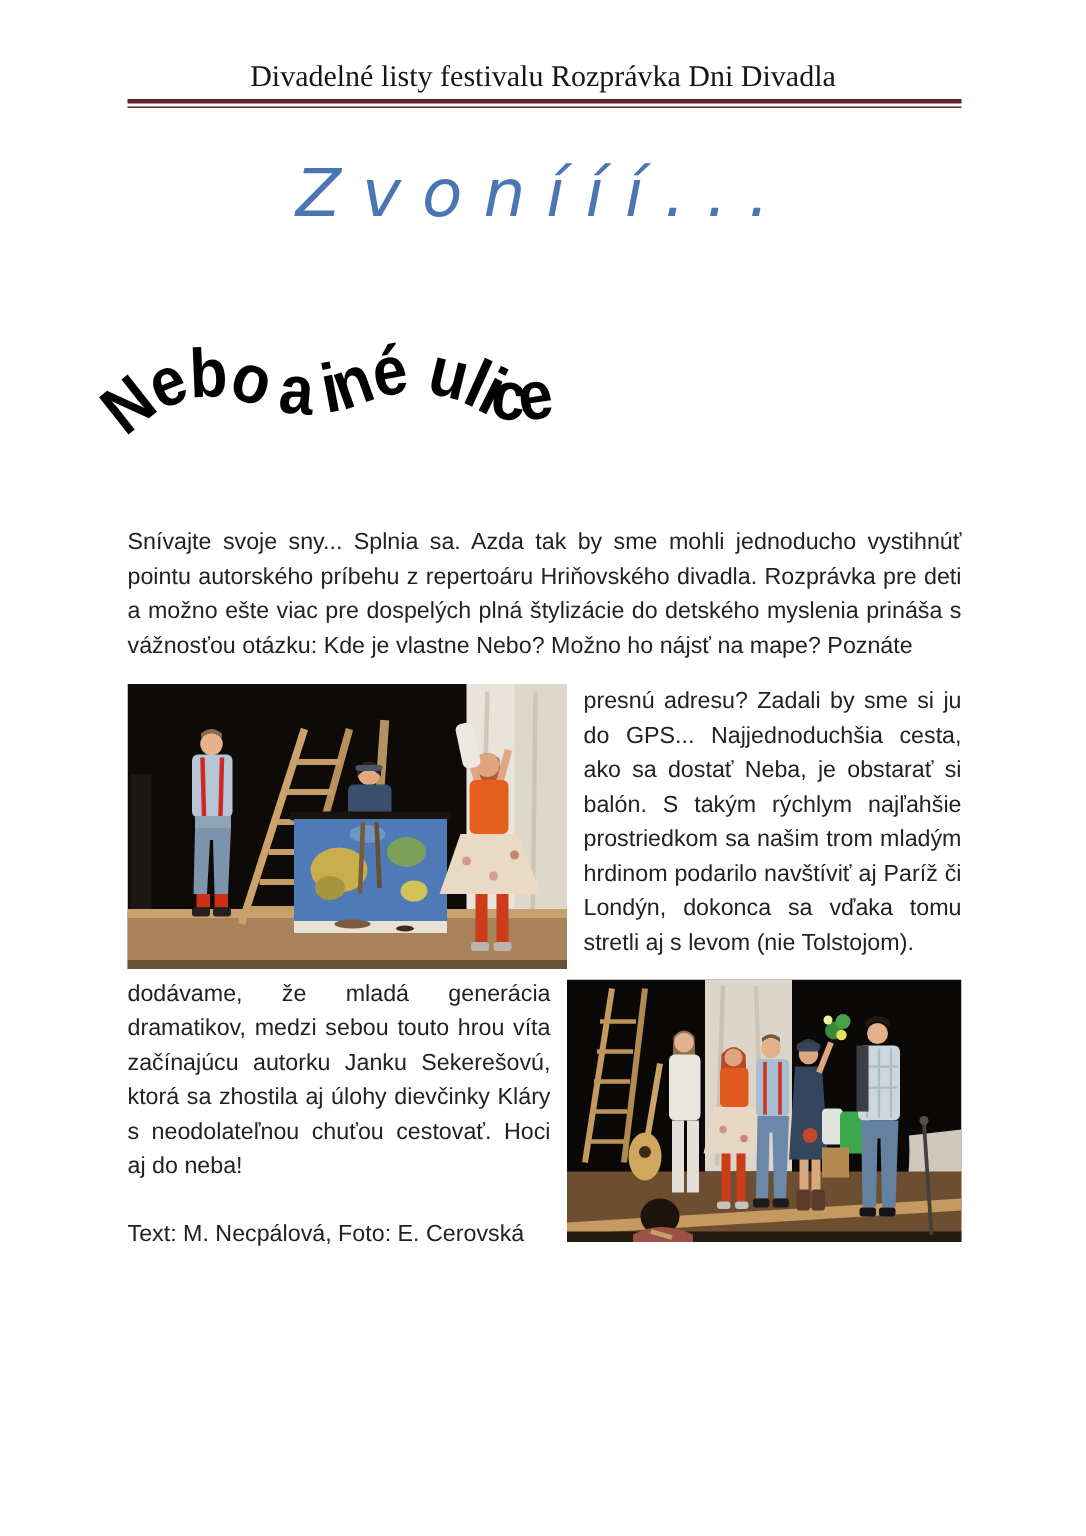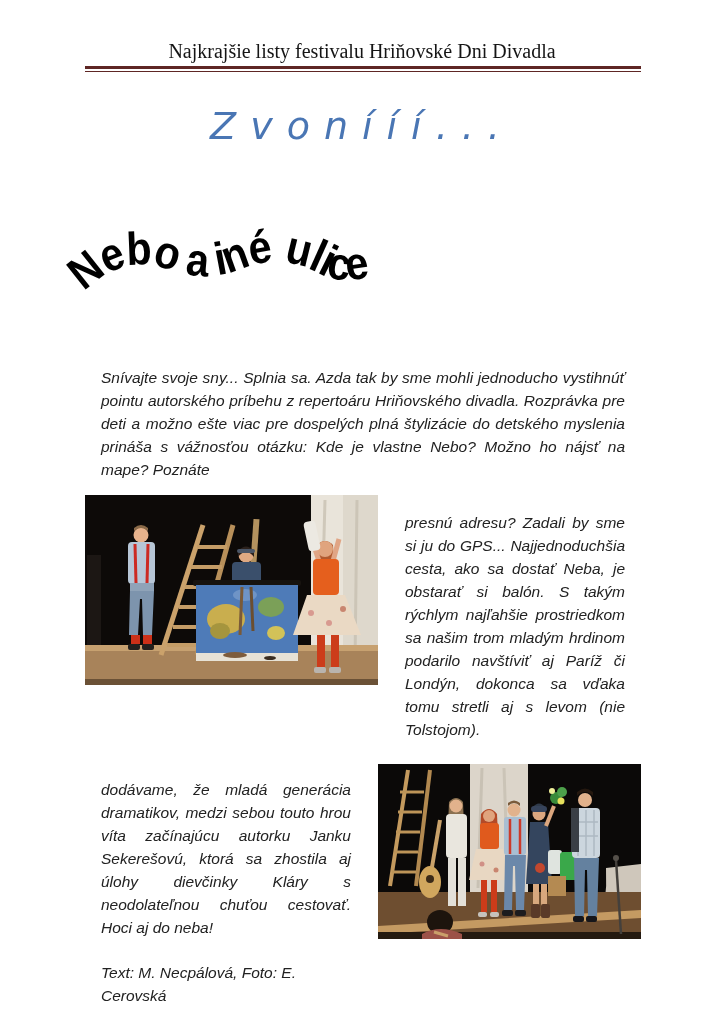--- a/index.html
+++ b/index.html
@@ -5,49 +5,49 @@
   html,body{margin:0;padding:0;background:#ffffff;}
   .page{position:relative;width:724px;height:1024px;background:#ffffff;overflow:hidden;
         font-family:"Liberation Sans",sans-serif;color:#1f1f1f;}
   .masthead{position:absolute;top:40px;left:0;right:0;text-align:center;
             font-family:"Liberation Serif",serif;font-size:20px;color:#151515;}
   .rule{position:absolute;top:66px;left:85px;width:556px;}
   .rule .thick{height:3px;background:#5e2624;}
   .rule .thin{height:1px;background:#5e2624;margin-top:2px;}
   .zvoni-title{position:absolute;top:104px;left:0;right:0;text-align:center;
                font-family:"DejaVu Sans",sans-serif;font-style:italic;font-weight:400;
-               font-size:38px;letter-spacing:14px;color:#4a76b4;}
+               font-size:44px;letter-spacing:14px;color:#4a76b4;}
   .issue-row{position:absolute;top:183px;left:115px;width:512px;display:flex;
              justify-content:space-between;font-family:"DejaVu Serif",serif;
              font-weight:bold;font-size:16px;color:#3c6ca8;}
   .issue-row .num{white-space:pre;}
   .headline-svg{position:absolute;top:228px;left:82px;width:310px;height:92px;overflow:visible;}
   .headline-svg text{font-family:"Liberation Sans",sans-serif;font-weight:bold;
                      font-size:46px;fill:#000;letter-spacing:-1px;}
   .article{position:absolute;top:350px;left:85px;width:556px;font-size:15.5px;
            line-height:23px;text-align:justify;color:#222;}
-  .article p{margin:16px;font-style:italic;}
+  .article p{margin:0;}
   .p-intro{margin-bottom:14px !important;}
   .row1{display:flex;justify-content:space-between;}
   .row1 .photo{flex:none;width:293px;height:190px;}
   .row1 .col{width:252px;}
   .p2-start{margin-top:9px !important;}
   .p-full{margin-top:4px !important;}
   .row2{display:flex;justify-content:space-between;margin-top:5px;}
   .row2 .col{width:282px;}
   .row2 .photo{flex:none;width:263px;height:175px;margin-top:2px;}
   .credit{margin-top:22px !important;text-align:left;}
   svg{display:block;}
 </style>
 </head>
 <body>
 
 <div class="page">
 
-  <div class="masthead">Najkrajšie listy festivalu Hriňovské Dni Divadla</div>
+  <div class="masthead">Divadelné listy festivalu Rozprávka Dni Divadla</div>
 
   <div class="rule">
     <div class="thick"></div>
     <div class="thin"></div>
   </div>
 
   <div class="zvoni-title">Zvonííí...</div>
 
 
   <svg class="headline-svg" viewBox="0 0 310 92">

